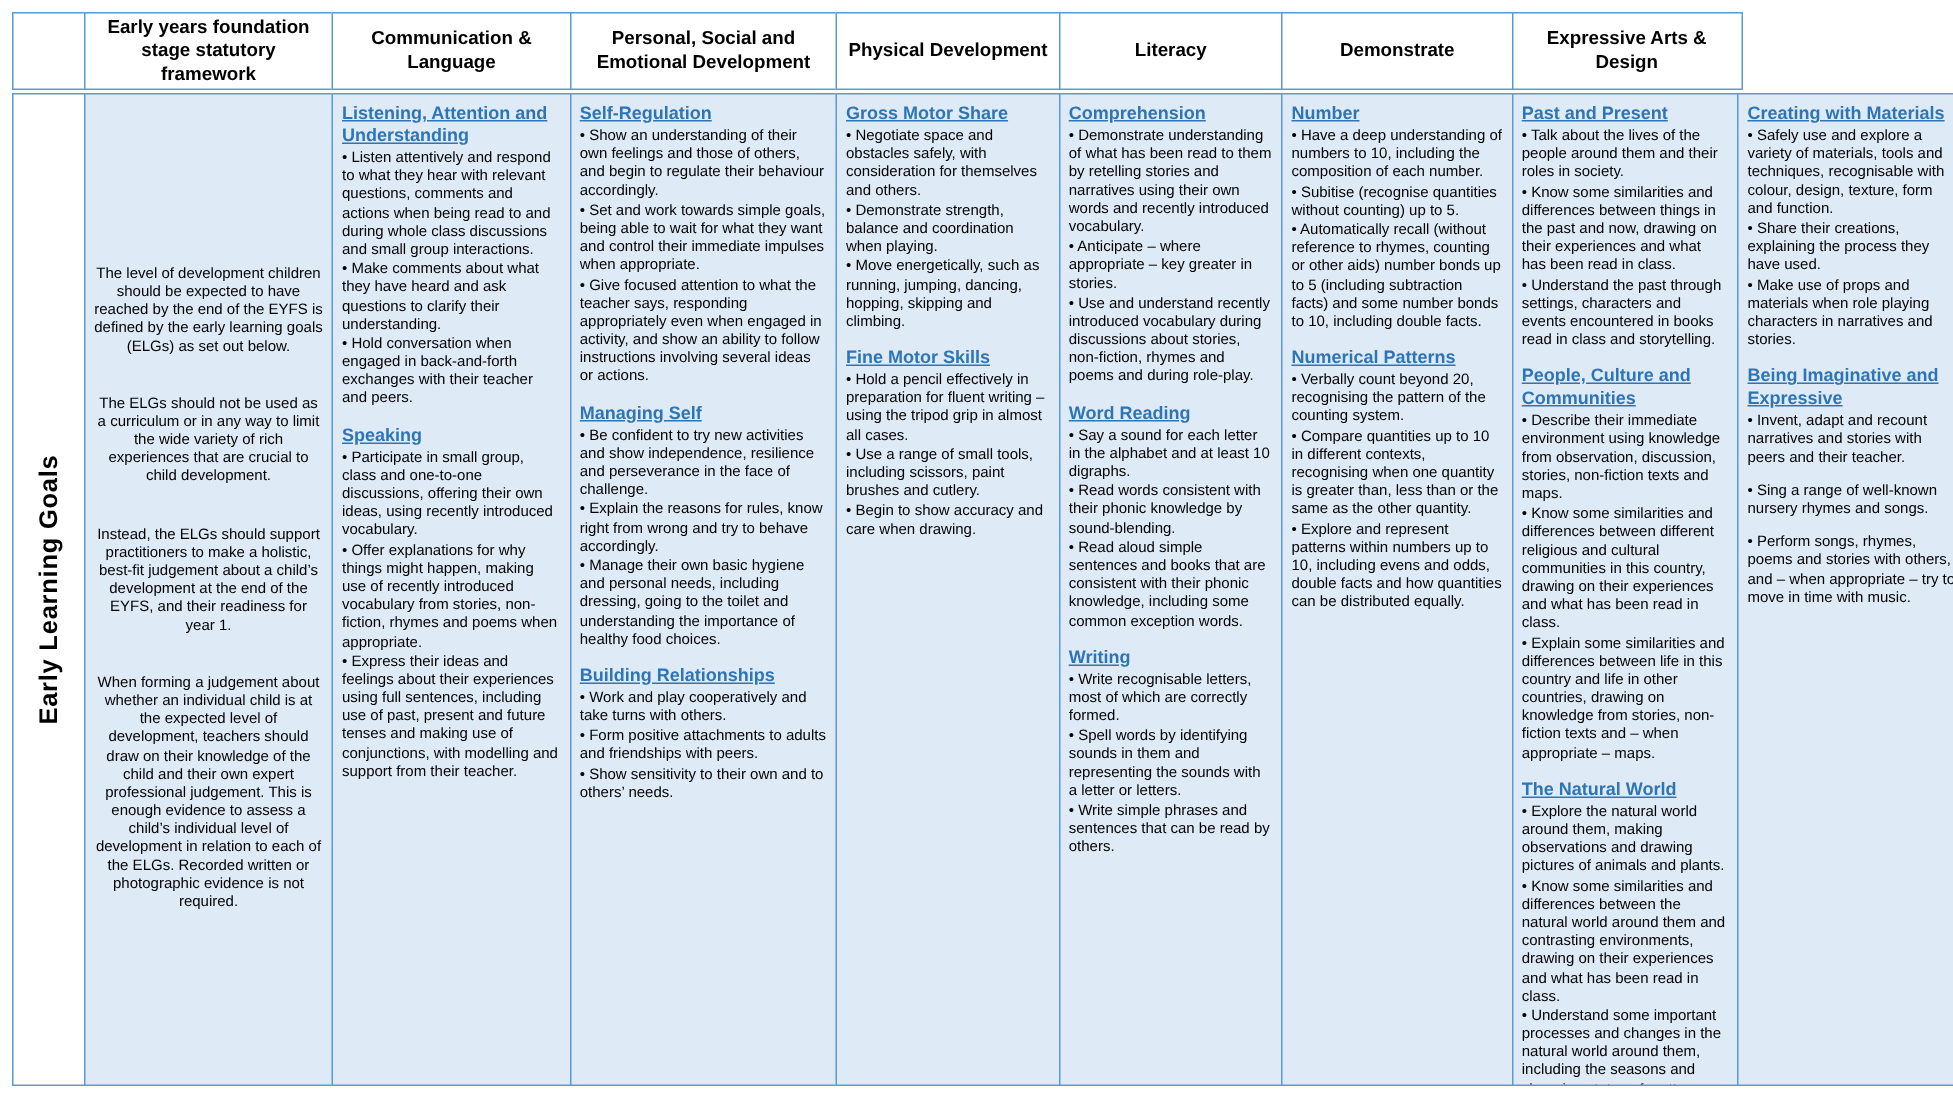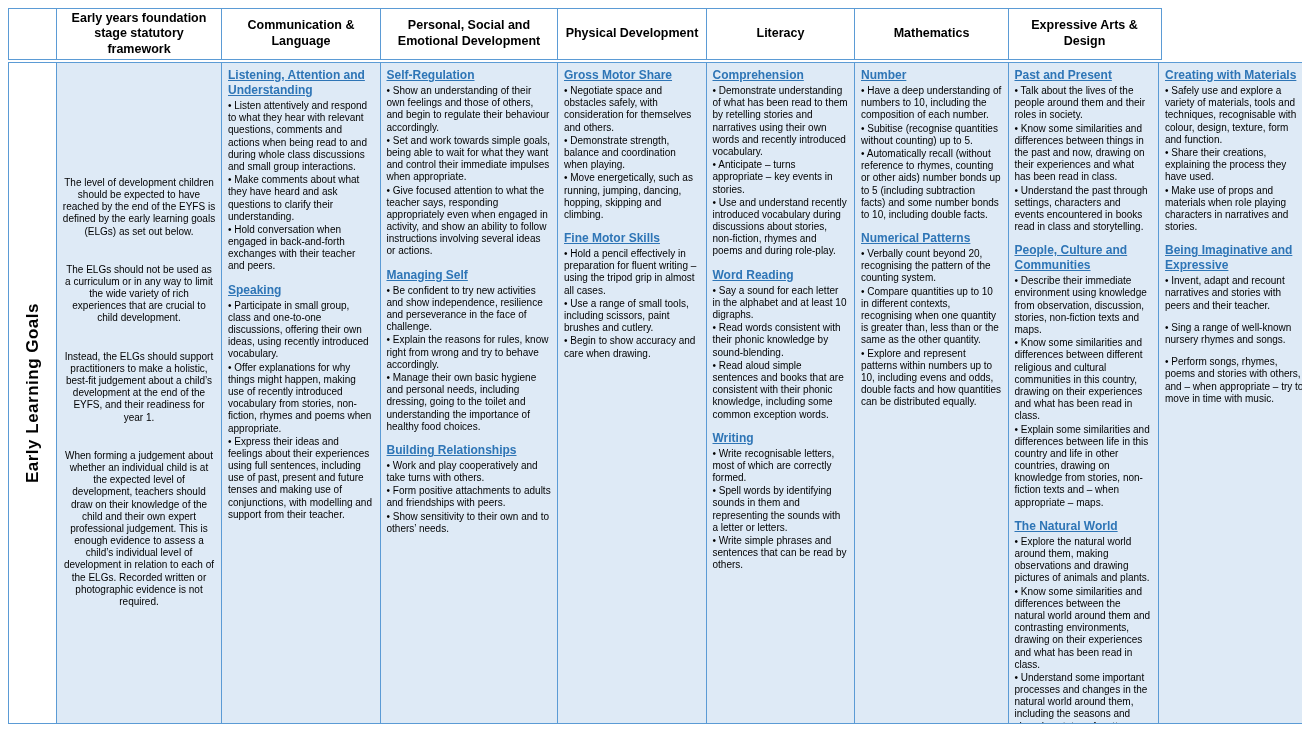--- a/index.html
+++ b/index.html
@@ -85,21 +85,21 @@
 
 <div class="page">
   <div class="row row-header">
     <div class="cell col-0"></div>
     <div class="cell head framework-head col-1">Early years foundation stage statutory framework</div>
 
   <div class="cell head col-2">Communication &amp; Language</div>
       <div class="cell head col-3">Personal, Social and Emotional Development</div>
       <div class="cell head col-4">Physical Development</div>
       <div class="cell head col-5">Literacy</div>
-      <div class="cell head col-6">Mathematics</div>
+      <div class="cell head col-6">Demonstrate</div>
       <div class="cell head col-8">Expressive Arts &amp; Design</div>
     </div>
 
   <div class="row row-body">
     <div class="cell label-cell col-0">
       <span class="vertical">Early Learning Goals</span>
     </div>
     <div class="cell body framework-body col-1">
 
     <p class="fw-para">The level of development children should be expected to have reached by the end of the EYFS is defined by the early learning goals (ELGs) as set out below.</p>
@@ -138,21 +138,21 @@
         <p class="bullet">• Demonstrate strength, balance and coordination when playing.</p>
         <p class="bullet">• Move energetically, such as running, jumping, dancing, hopping, skipping and climbing.</p>
         <div class="section-title">Fine Motor Skills</div>
         <p class="bullet">• Hold a pencil effectively in preparation for fluent writing – using the tripod grip in almost all cases.</p>
         <p class="bullet">• Use a range of small tools, including scissors, paint brushes and cutlery.</p>
         <p class="bullet">• Begin to show accuracy and care when drawing.</p>
       </div>
       <div class="cell body col-5">
         <div class="section-title">Comprehension</div>
         <p class="bullet">• Demonstrate understanding of what has been read to them by retelling stories and narratives using their own words and recently introduced vocabulary.</p>
-        <p class="bullet">• Anticipate – turns appropriate – key events in stories.</p>
+        <p class="bullet">• Anticipate – where appropriate – key greater in stories.</p>
         <p class="bullet">• Use and understand recently introduced vocabulary during discussions about stories, non-fiction, rhymes and poems and during role-play.</p>
         <div class="section-title">Word Reading</div>
         <p class="bullet">• Say a sound for each letter in the alphabet and at least 10 digraphs.</p>
         <p class="bullet">• Read words consistent with their phonic knowledge by sound-blending.</p>
         <p class="bullet">• Read aloud simple sentences and books that are consistent with their phonic knowledge, including some common exception words.</p>
         <div class="section-title">Writing</div>
         <p class="bullet">• Write recognisable letters, most of which are correctly formed.</p>
         <p class="bullet">• Spell words by identifying sounds in them and representing the sounds with a letter or letters.</p>
         <p class="bullet">• Write simple phrases and sentences that can be read by others.</p>
       </div>

